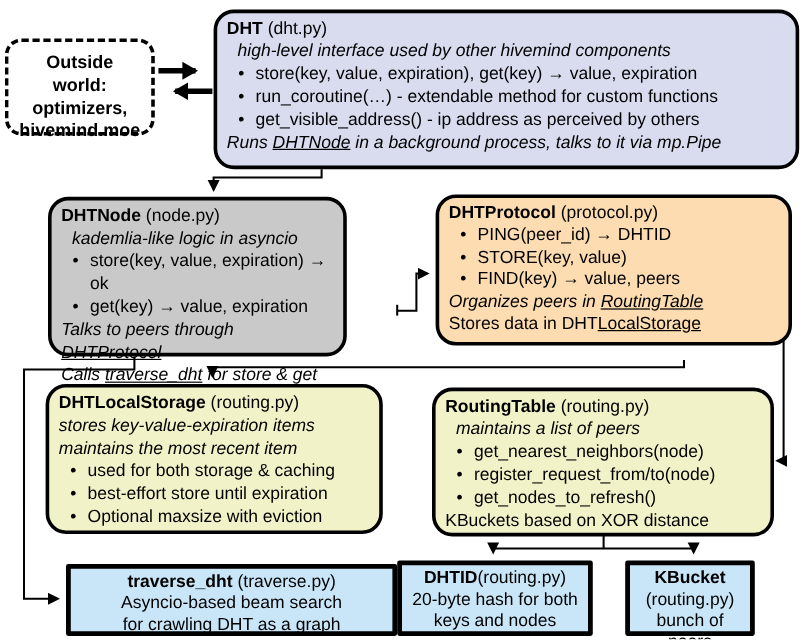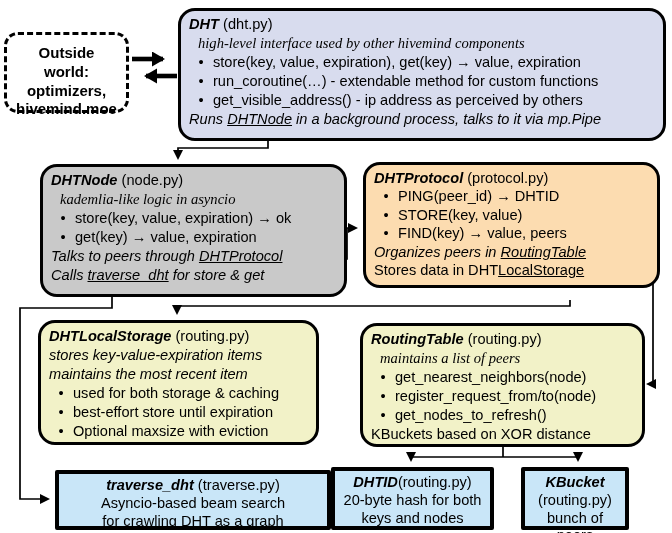--- a/index.html
+++ b/index.html
@@ -8,24 +8,24 @@
     font-family:"Liberation Sans", sans-serif; color:#000; overflow:hidden;
   }
   .box {
     position:absolute; box-sizing:border-box;
     border:3.6px solid #000; border-radius:17px;
     padding:4px 8px 2px 8px; font-size:14.6px; line-height:1.3;
     background:#fff;
   }
   .square { border-radius:2px; border-width:4px; text-align:center; padding:3px 2px; line-height:1.22; }
   .dashed { border:3.6px dashed #000; border-radius:14px; text-align:center; padding-top:9px; font-size:15px; line-height:1.25;font-weight:bold; }
-  .bt { font-weight:bold;font-style:italic; }
+  .bt { font-weight:bold; }
   .it { font-style:italic; }
   .u  { text-decoration:underline; }
-  .sub { font-style:italic; padding-left:9px;font-family:Liberation Serif, serif; }
+  .sub { font-style:italic; padding-left:9px; }
   .bul { display:flex; }
   .bul .dot { flex:0 0 24px; text-align:center; }
   .tight { line-height:1.26; }
   svg.wires { position:absolute; left:0; top:0; pointer-events:none; }
 </style>
 </head>
 <body>
 
 <div class="canvas">
 
@@ -77,21 +77,21 @@
         <span class="dot">•</span>
         <span>run_coroutine(…) - extendable method for custom functions</span>
       </div>
     <div class="bul">
         <span class="dot">•</span>
         <span>get_visible_address() - ip address as perceived by others</span>
       </div>
     <div class="it"><span>Runs </span><span class="u">DHTNode</span><span> in a background process, talks to it via mp.Pipe</span></div>
   </div>
 
-  <div class="box" style="left: 40px; top: 164px; width: 307px; height: 133px; background: rgb(201, 201, 201);">
+  <div class="box" style="left: 40px; top: 164px; width: 249px; height: 133px; background: rgb(201, 201, 201);">
     <div><span class="bt">DHTNode</span><span> (node.py)</span></div>
     <div class="sub">kademlia-like logic in asyncio</div>
     <div class="bul">
         <span class="dot">•</span>
         <span>store(key, value, expiration) → ok</span>
       </div>
     <div class="bul">
         <span class="dot">•</span>
         <span>get(key) → value, expiration</span>
       </div>

